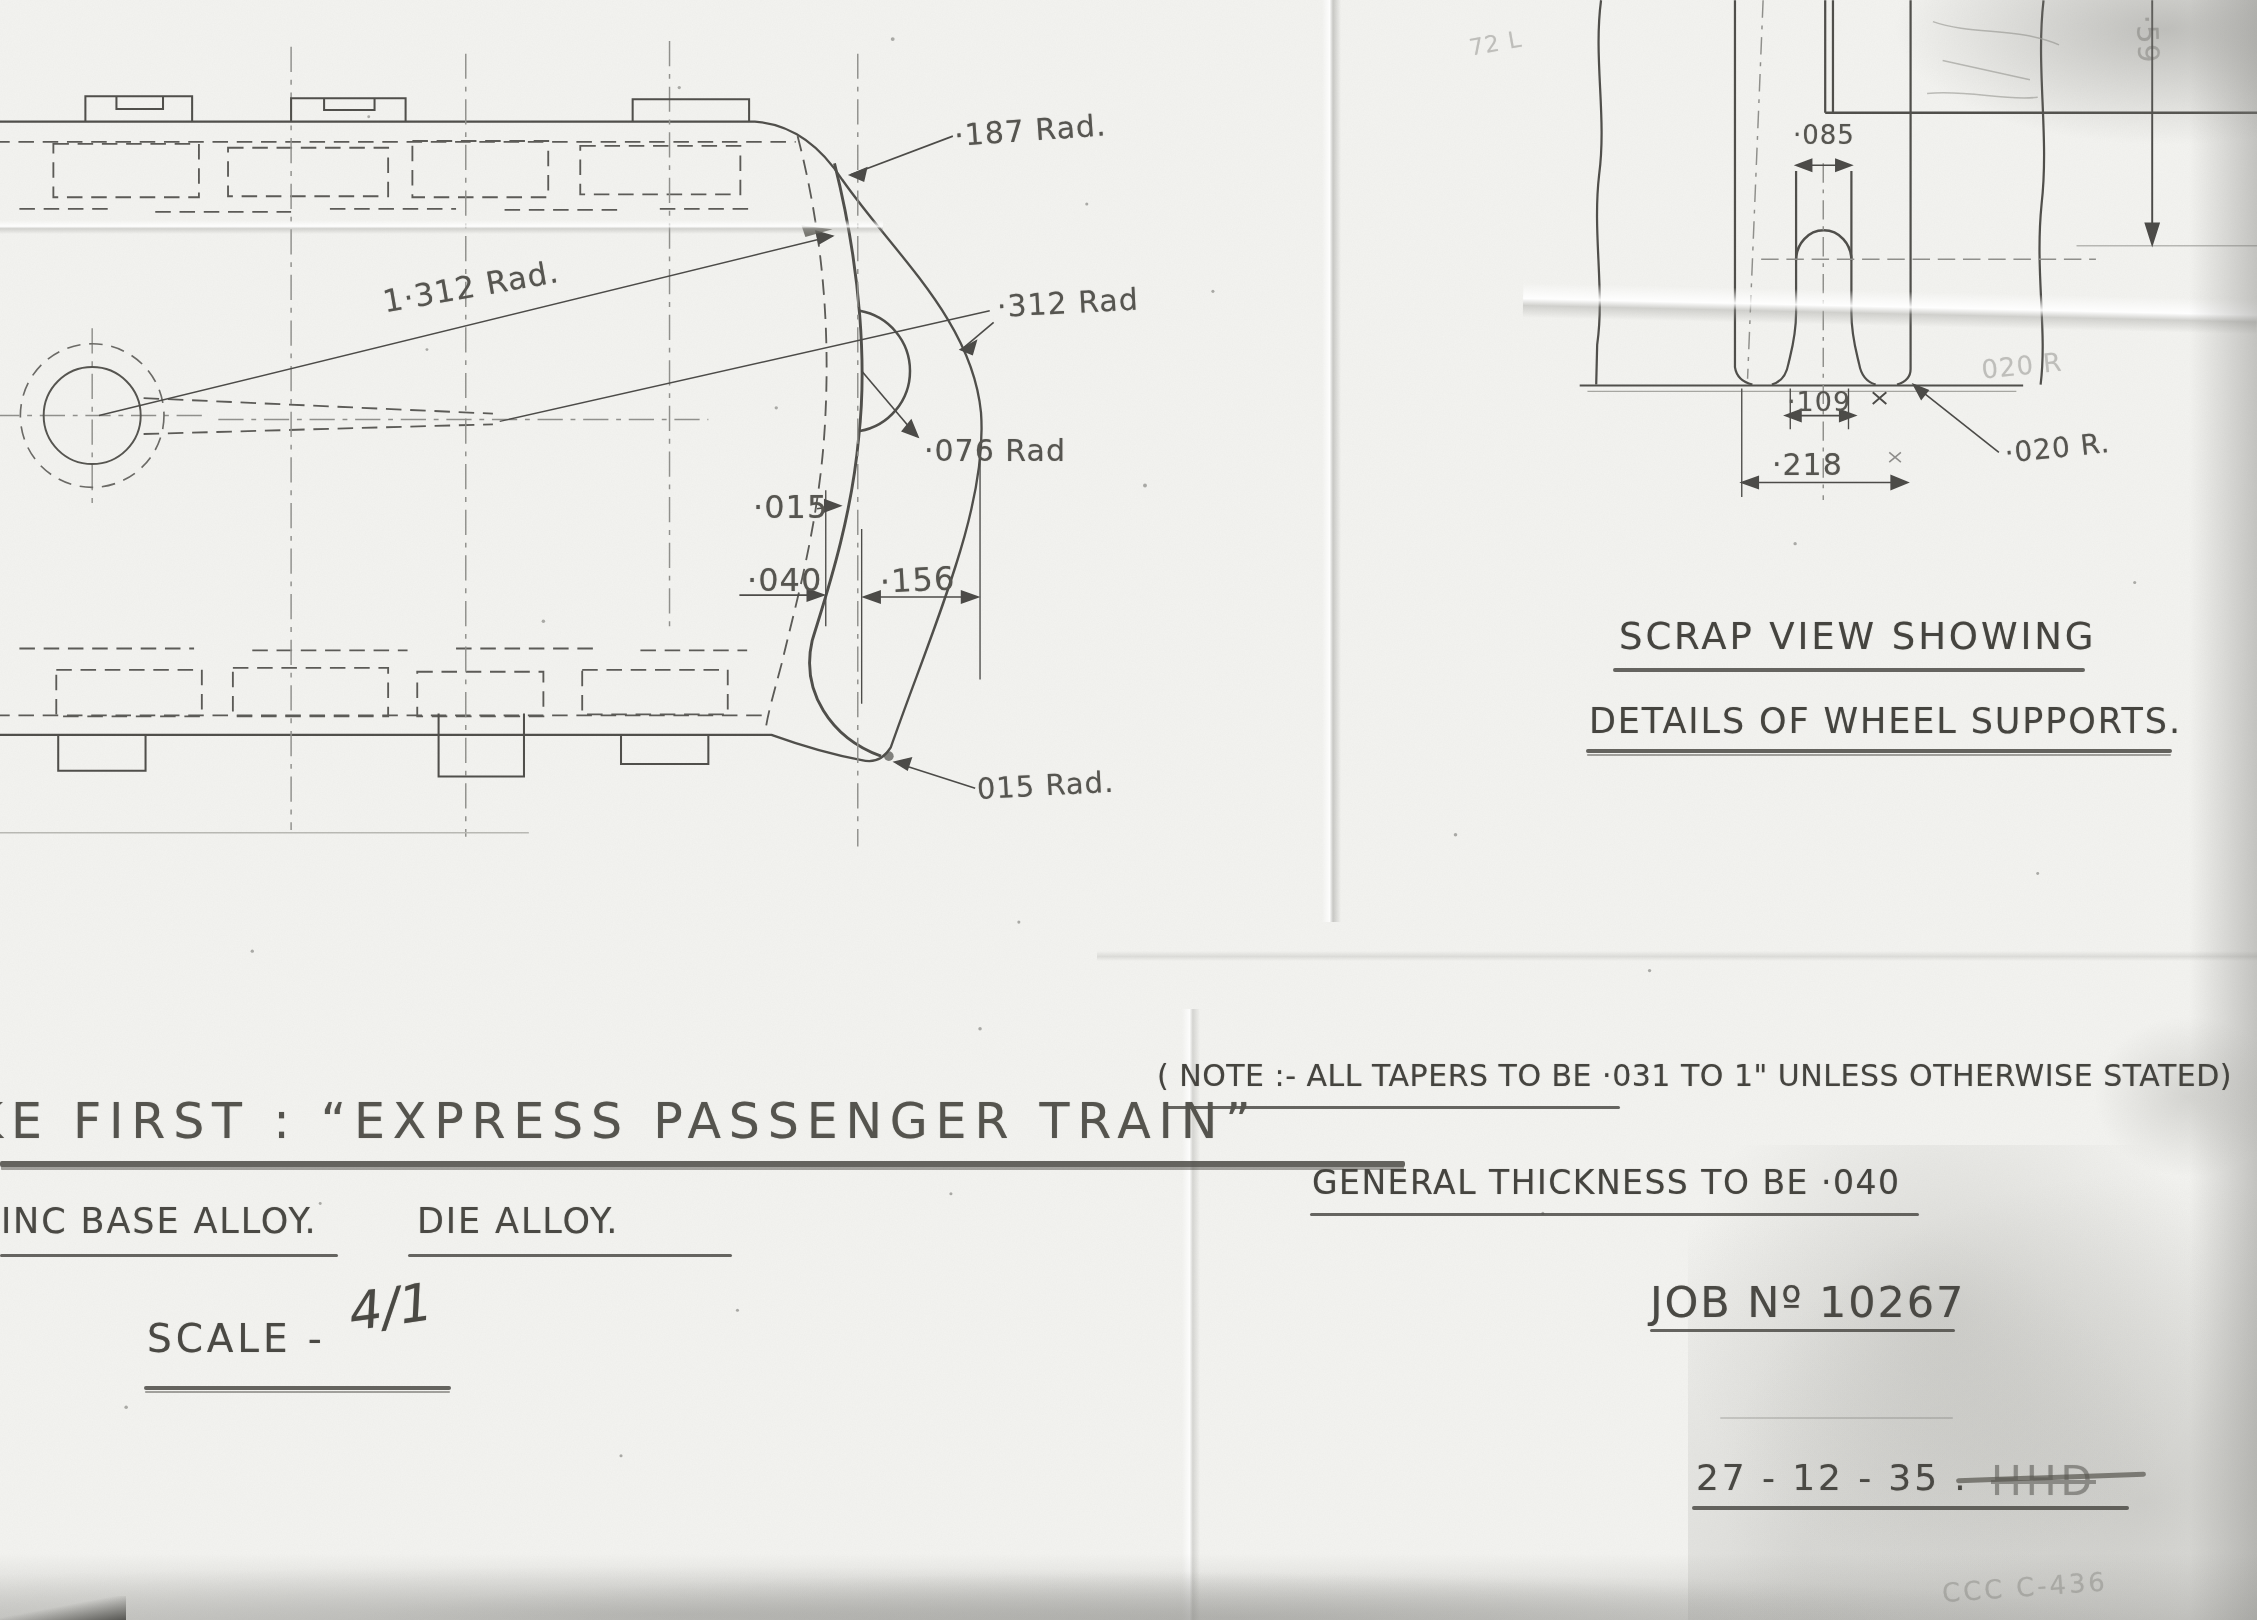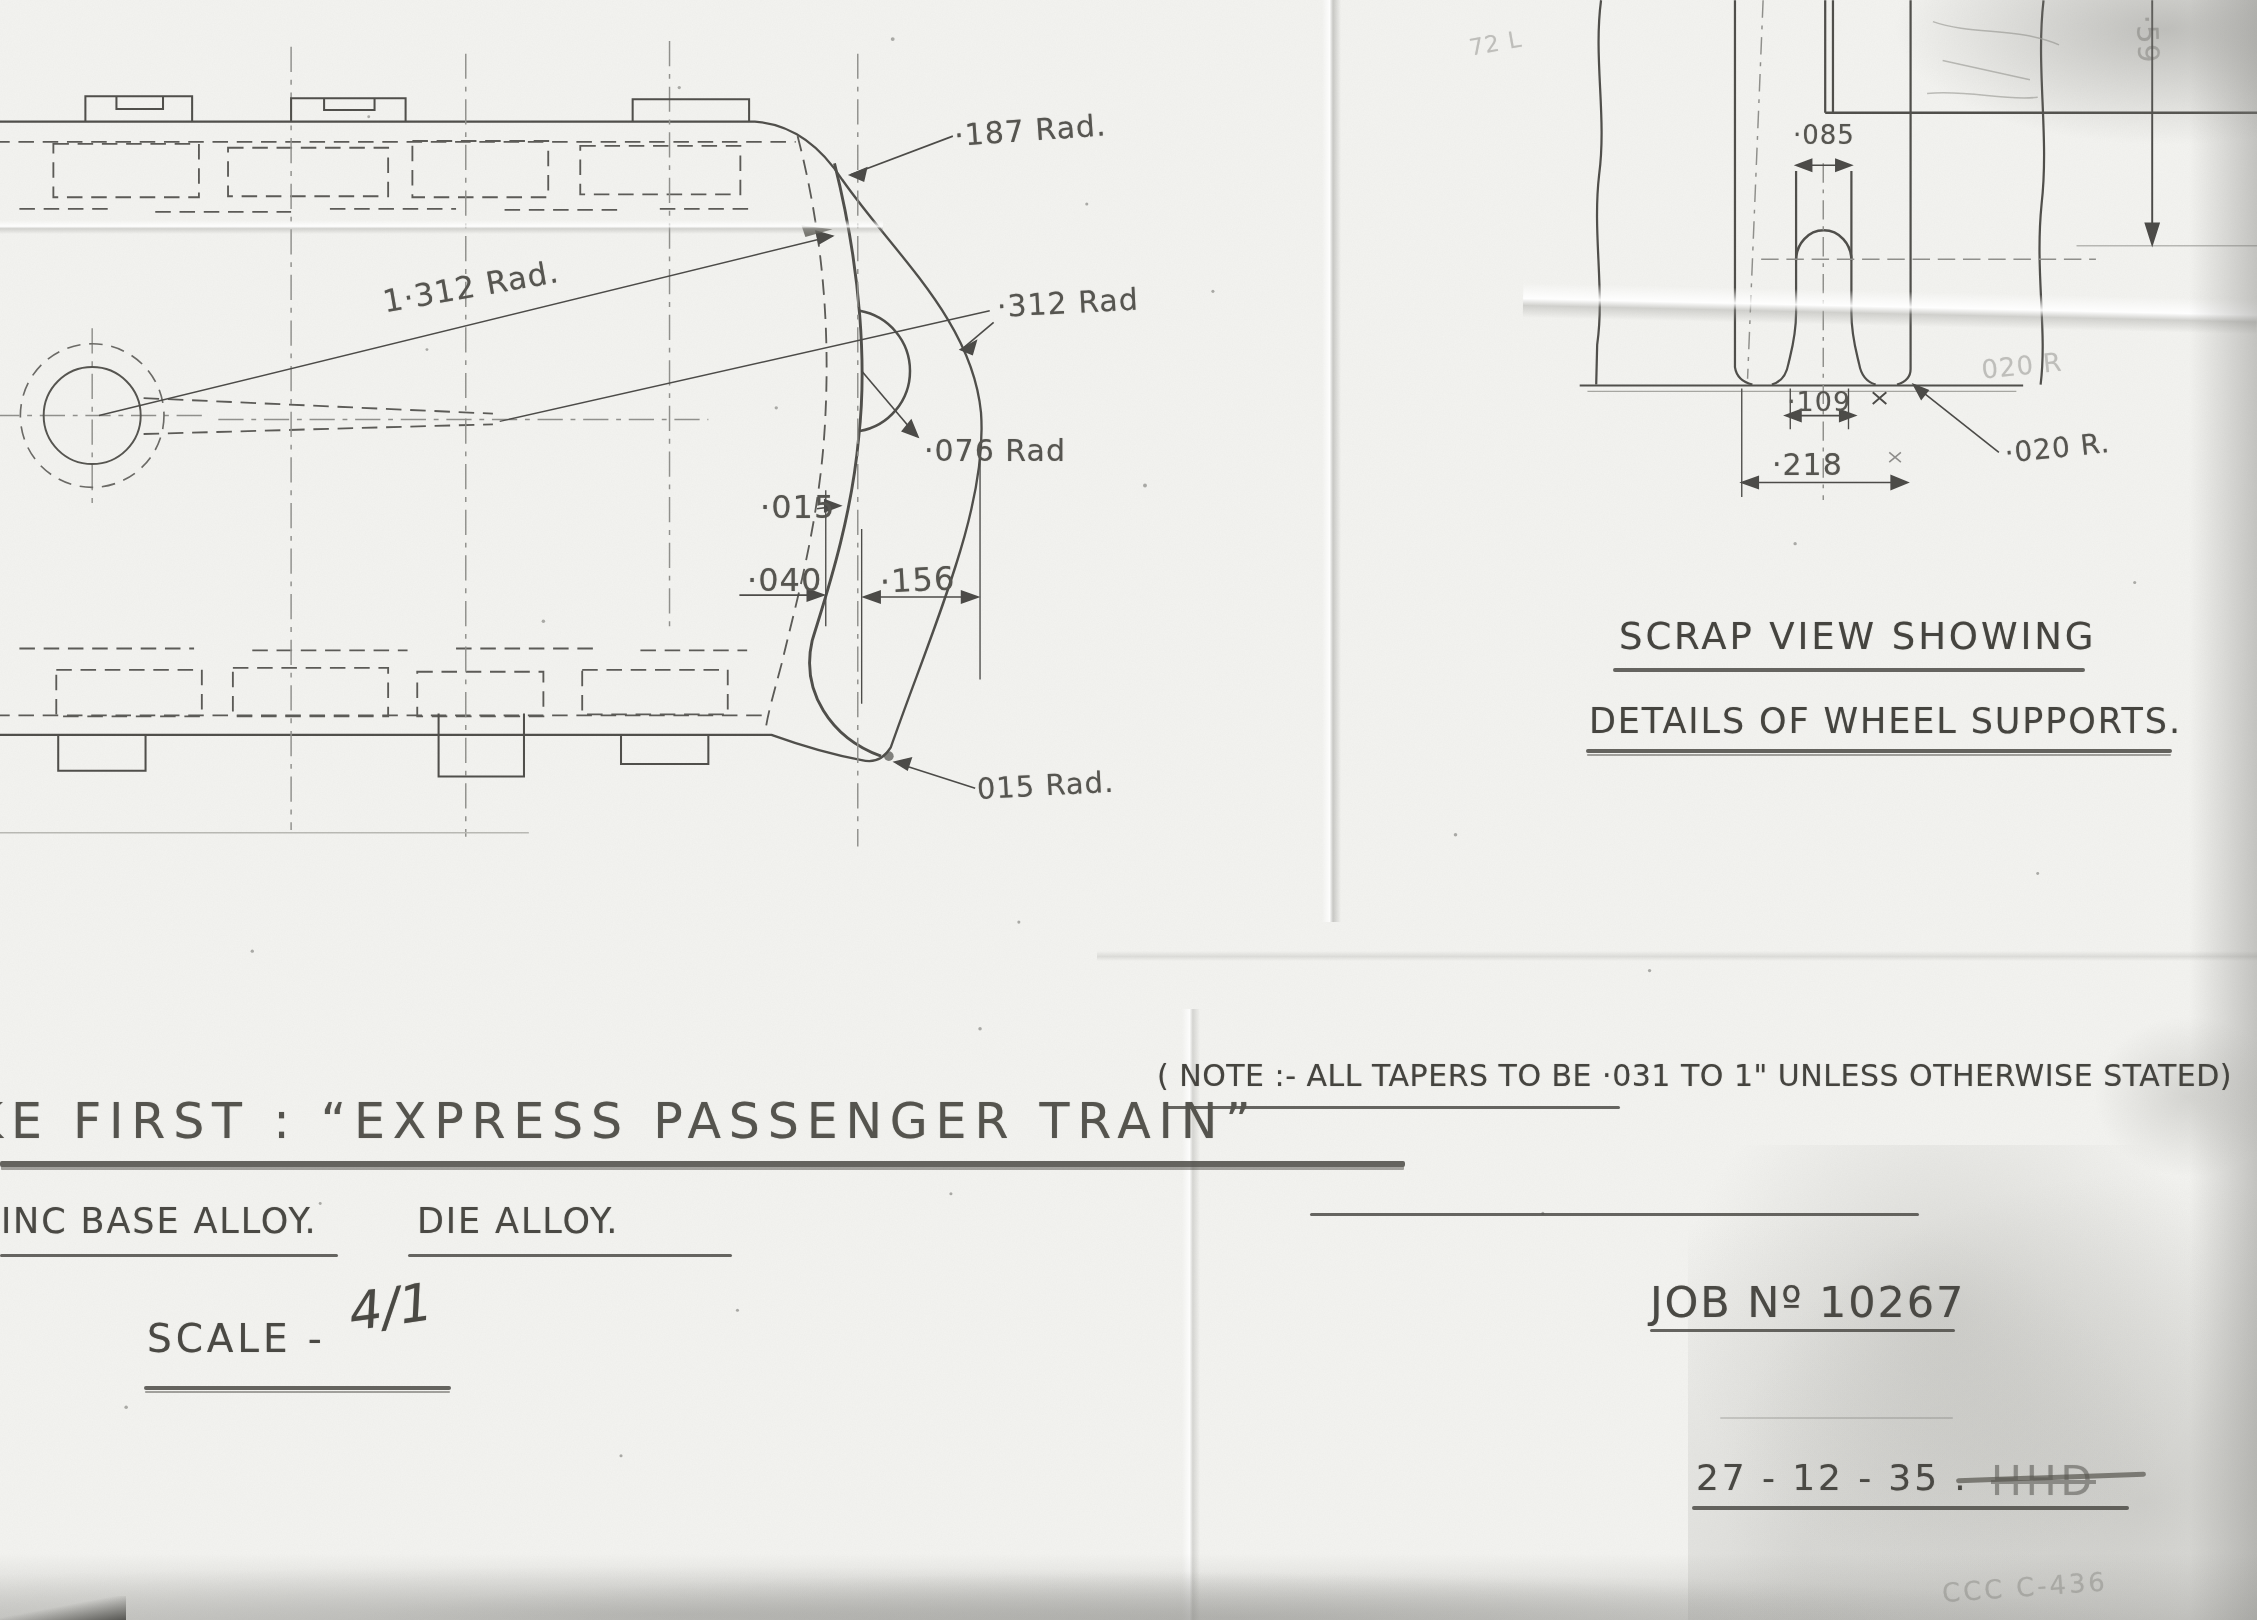--- a/index.html
+++ b/index.html
@@ -227,40 +227,41 @@
   <div class="shade" style="left:1892px;top:0;width:365px;height:146px;background:radial-gradient(ellipse at 75% 20%,rgba(128,128,124,.45),transparent 70%);"></div>
   <div class="shade" style="left:1688px;top:1145px;width:569px;height:475px;background:radial-gradient(ellipse at 45% 35%,rgba(150,150,145,.3),transparent 60%),radial-gradient(ellipse at 80% 75%,rgba(140,140,135,.35),transparent 65%),radial-gradient(ellipse at 20% 85%,rgba(150,150,146,.25),transparent 60%);"></div>
   <div class="shade" style="left:0;top:1553px;width:2257px;height:68px;background:linear-gradient(to bottom,transparent,rgba(138,138,134,.35)),radial-gradient(ellipse at 30% 90%,rgba(130,130,126,.3),transparent 55%),radial-gradient(ellipse at 55% 95%,rgba(130,130,126,.3),transparent 50%);"></div>
   <div class="shade" style="left:0;top:1596px;width:126px;height:24px;background:linear-gradient(to bottom right,transparent 45%,rgba(60,60,56,.8));"></div>
   <div class="shade" style="left:2086px;top:1009px;width:171px;height:175px;background:radial-gradient(ellipse at 60% 50%,rgba(145,145,140,.3),transparent 65%);"></div>
 
   <div class="hand dim" style="left:953px;top:118px;transform:rotate(-4deg);font-size:30px;">·187 Rad.</div>
   <div class="hand dim" style="left:380px;top:284px;transform:rotate(-10deg);font-size:31px;">1·312 Rad.</div>
   <div class="hand dim" style="left:996px;top:289px;transform:rotate(-3deg);font-size:30px;">·312 Rad</div>
   <div class="hand dim" style="left:924px;top:433px;font-size:30px;">·076 Rad</div>
-  <div class="hand dim" style="left:753px;top:488px;font-size:32px;margin-left:7px;">·015</div>
+  <div class="hand dim" style="left:753px;top:488px;font-size:32px;">·015</div>
   <div class="hand dim" style="left:747px;top:561px;font-size:32px;">·040</div>
   <div class="hand dim" style="left:879px;top:563px;transform:rotate(-3deg);font-size:32px;">·156</div>
   <div class="hand dim" style="left:976px;top:772px;transform:rotate(-3deg);font-size:29px;">015 Rad.</div>
 
   <div class="hand dim" style="left:1793px;top:120px;font-size:26px;">·085</div>
   <div class="hand dim" style="left:1787px;top:386px;font-size:27px;">·109</div>
   <div class="hand dim" style="left:1772px;top:447px;font-size:30px;">·218</div>
   <div class="hand dim" style="left:2003px;top:437px;transform:rotate(-6deg);font-size:28px;">·020 R.</div>
   <div class="hand dim ghost" style="left:1980px;top:355px;transform:rotate(-6deg);font-size:26px;">020 R</div>
   <div class="hand dim ghost" style="left:2164px;top:13.6px;transform:rotate(88deg);font-size:29px;">·59</div>
   <div class="hand dim ghost" style="left:1467px;top:35px;transform:rotate(-10deg);font-size:23px;">72 L</div>
 
   <div class="hand caption" style="left:1619px;top:615px;font-size:37px;letter-spacing:2.9px;">SCRAP VIEW SHOWING</div>
   <div class="uline" style="left:1613px;top:668px;width:472px;height:3.9px;"></div>
   <div class="hand caption" style="left:1589px;top:701px;font-size:35px;letter-spacing:1.9px;">DETAILS OF WHEEL SUPPORTS.</div>
   <div class="uline heavy" style="left:1586px;top:749px;width:586px;height:3.9px;"></div>
 
   <div class="hand caption" style="left:1157px;top:1058px;font-size:30px;letter-spacing:0.5px;">( NOTE :- ALL TAPERS TO BE ·031 TO 1" UNLESS OTHERWISE STATED)</div>
   <div class="uline" style="left:1166px;top:1106px;width:454px;height:2.9px;"></div>
+  <div class="hand caption" style="left:1312px;top:1163px;font-size:33px;letter-spacing:1.5px;">GENERAL THICKNESS TO BE ·040</div>
   <div class="uline" style="left:1310px;top:1213px;width:609px;height:2.9px;"></div>
 
   <div class="hand" style="left:-29px;top:1093px;font-size:49px;letter-spacing:7.8px;color:#55544e;">KE FIRST : “EXPRESS PASSENGER TRAIN”</div>
   <div class="uline heavy" style="left:0;top:1161px;width:1405px;height:5.8px;"></div>
 
   <div class="hand" style="left:-25px;top:1201px;font-size:35px;letter-spacing:1.9px;">ZINC BASE ALLOY.</div>
   <div class="uline" style="left:0;top:1254px;width:338px;height:2.9px;"></div>
   <div class="hand" style="left:417px;top:1201px;font-size:35px;letter-spacing:1.9px;">DIE ALLOY.</div>
   <div class="uline" style="left:408px;top:1254px;width:324px;height:2.9px;"></div>
 

